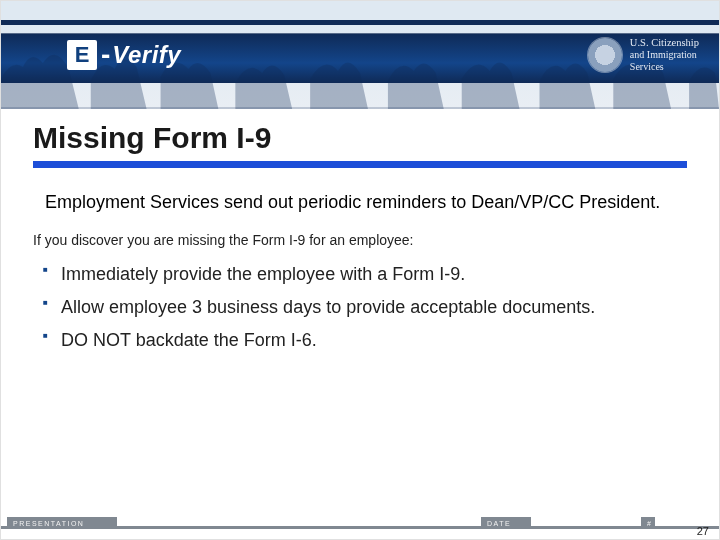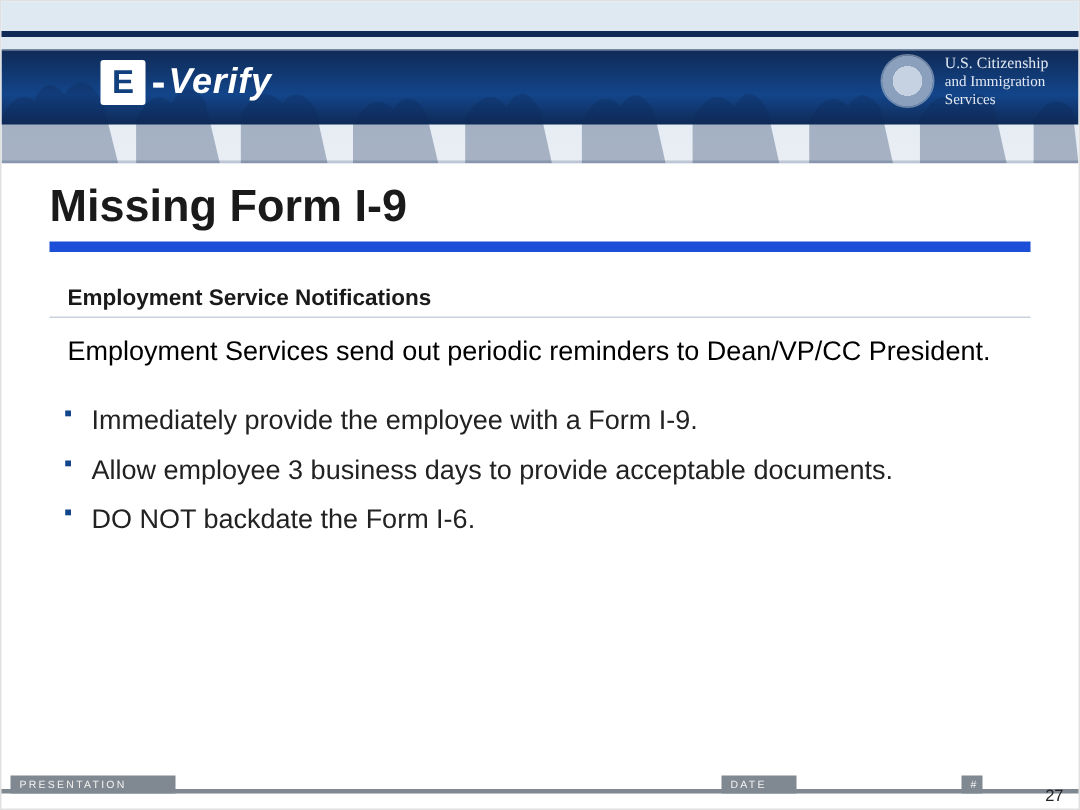--- a/index.html
+++ b/index.html
@@ -31,21 +31,21 @@
     position: absolute; left: 66px; top: 38px; display: flex; align-items: center;
   }
   .everify .e-box {
     width: 30px; height: 30px; background: #fff; color: #10407e;
     font-weight: 900; font-size: 22px; display:flex; align-items:center; justify-content:center;
     border-radius: 2px; margin-right: 2px;
   }
   .everify .dash { color: #fff; font-weight: 900; font-size: 28px; margin: 0 2px; }
   .everify .word { color: #fff; font-weight: 800; font-size: 24px; letter-spacing: 0.5px; font-style: italic; }
   .uscis {
-    position: absolute; right: 20px; top: 36px; display: flex; align-items: flex-start; gap: 8px;
+    position: absolute; right: 20px; top: 36px; display: flex; align-items: center; gap: 8px;
   }
   .seal {
     width: 34px; height: 34px; border-radius: 50%;
     background: radial-gradient(circle at 50% 50%, #c6d2e2 0 10px, #8aa0bd 10px 17px);
     box-shadow: 0 0 0 1px rgba(255,255,255,0.4);
   }
   .uscis-text { color: #e2e8f2; font-family: Georgia, 'Times New Roman', serif; font-size: 10px; line-height: 12px; }
   .uscis-text .l1 { font-size: 10.5px; }
   .header-divider { position:absolute; left:0; right:0; bottom:0; height:2px; background:#0f2a56; opacity:0.2; }
 
@@ -127,23 +127,23 @@
         <div>and Immigration</div>
         <div>Services</div>
       </div>
     </div>
     <div class="header-divider"></div>
   </div>
 
   <div class="content">
     <h1 class="title">Missing Form I-9</h1>
 
-    <h2 class="section">Employment Service Notifications</h2>
     <p class="body">Employment Services send out periodic reminders to Dean/VP/CC President.</p>
 
+    <p class="lead">If you discover you are missing the Form I-9 for an employee:</p>
     <ul class="bullets">
       <li>Immediately provide the employee with a Form I-9.</li>
       <li>Allow employee 3 business days to provide acceptable documents.</li>
       <li>DO NOT backdate the Form I-6.</li>
     </ul>
   </div>
 
   <div class="footer">
     <div class="footer-bar"></div>
     <div class="footer-tab pres">PRESENTATION</div>

